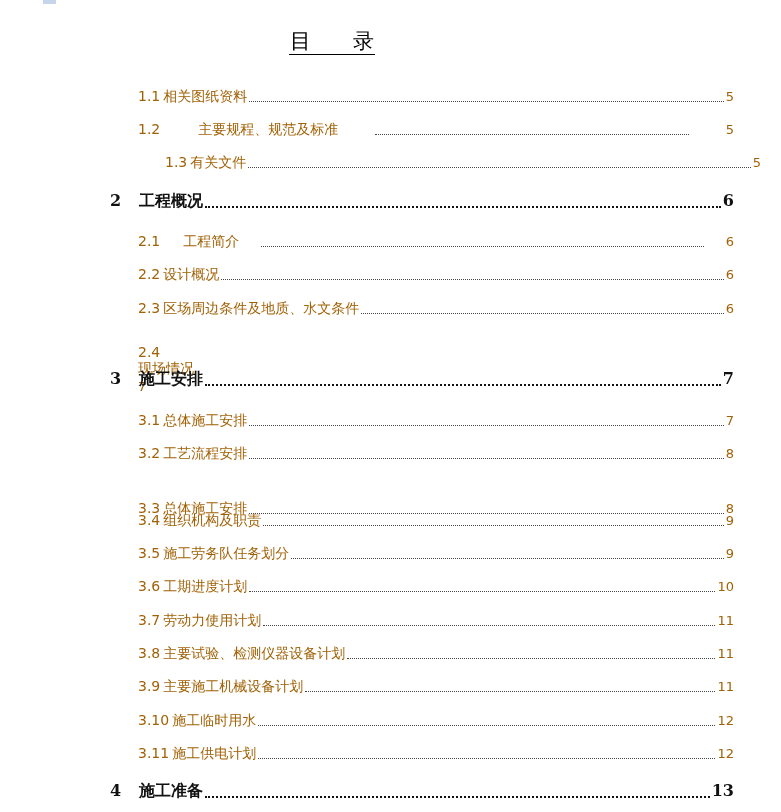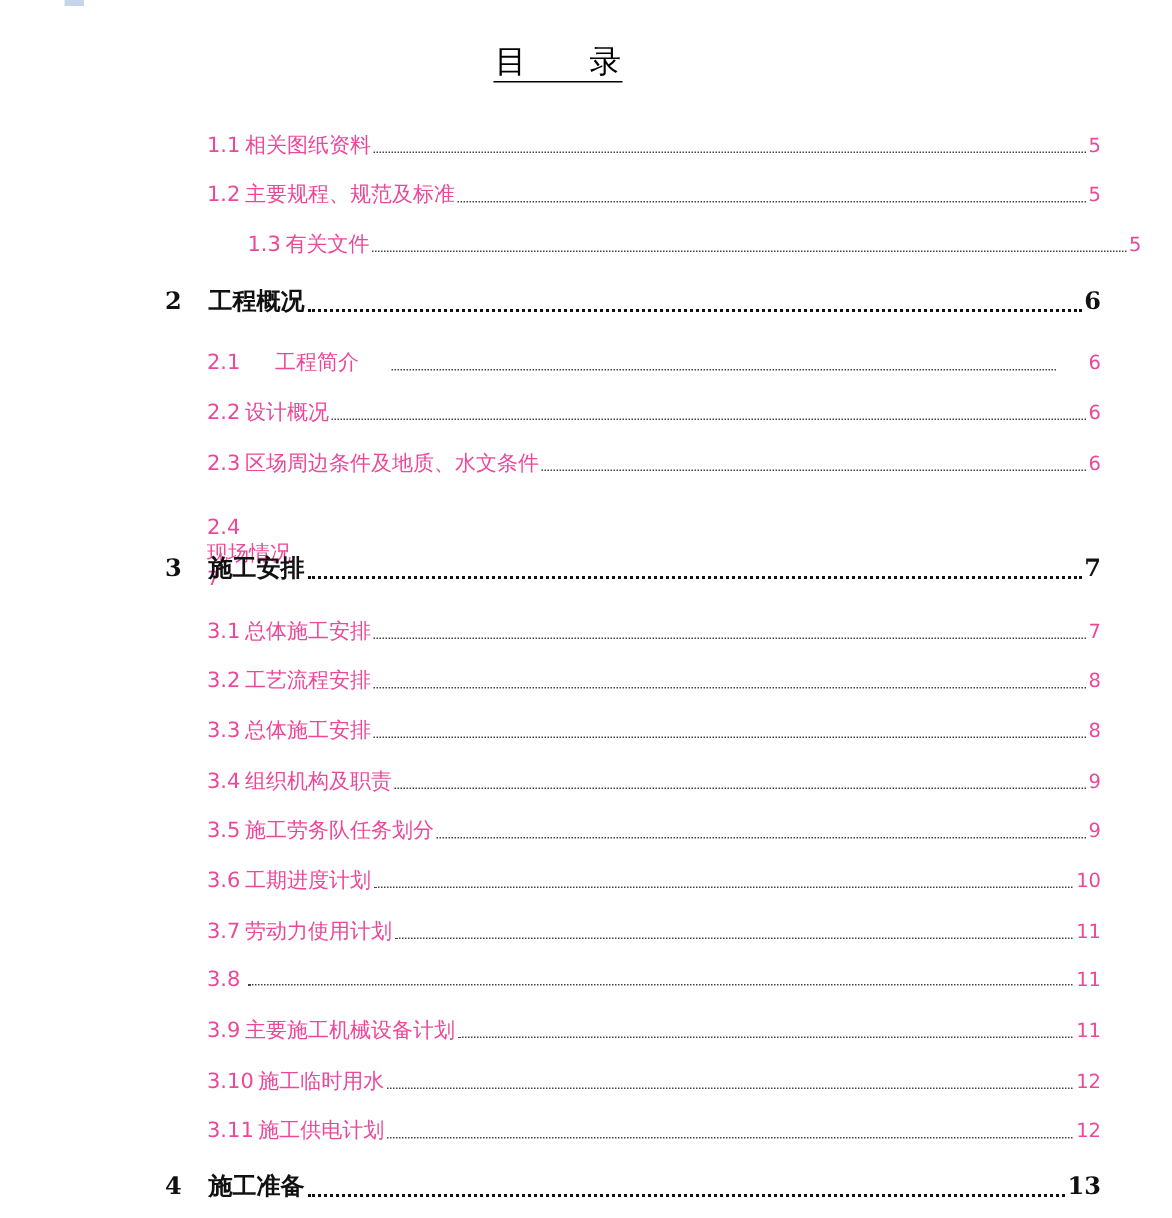--- a/index.html
+++ b/index.html
@@ -1,26 +1,26 @@
 <!DOCTYPE html>
 <html><head>
   <meta charset="utf-8">
   <style>
     html, body { margin: 0; padding: 0; background: #ffffff; }
     body { width: 781px; height: 812px; position: relative; overflow: hidden; color: #000; }
     .marker { position: absolute; left: 43px; top: 0; width: 13px; height: 4px; background: #c5d5ea; }
     .title {
       position: absolute; left: 0; width: 664px; top: 29px; text-align: center;
-      font-family: "DejaVu Serif", serif; font-size: 21px; line-height: 24px; margin-left: 40px;
+      font-family: "DejaVu Serif", serif; font-size: 21px; line-height: 24px;
     }
     .title span { display: inline-block; border-bottom: 1px solid #000; padding: 0 1px 1px; letter-spacing: 0; }
     .toc-row {
       position: absolute; display: flex; align-items: baseline; white-space: nowrap;
     }
-    .toc-row.l2 { left: 138px; width: 596px; font-family: "DejaVu Sans", sans-serif; font-size: 14px; color: #ec4899; }
+    .toc-row.l2 { left: 138px; width: 596px; font-family: "DejaVu Sans", sans-serif; font-size: 14px; color: #a16207; }
     .toc-row.l1 { left: 110px; width: 624px; font-family: "DejaVu Serif", serif; font-size: 16px; font-weight: bold; color: #111; }
     .toc-row .num { display: inline-block; }
     .toc-row.l1 .num { width: 29px; }
     .toc-row.l2 .num { margin-right: 3px; }
     .toc-row .leader {
       flex: 1; margin: 0 2px; height: 0; align-self: flex-end; position: relative; top: -4px;
     }
     .toc-row.l2 .leader { border-bottom: 1px dotted #444; }
     .toc-row.l1 .leader { border-bottom: 2px dotted #111; top: -4px; }
     .toc-row .page { text-align: right; }
@@ -36,21 +36,21 @@
   <span>目　　录</span>
 </div>
 
 <div id="toc">
     <div class="toc-row l2" style="top: 88px;">
       <span class="num">1.1</span>
       <span class="label">相关图纸资料</span>
       <span class="leader"></span>
       <span class="page">5</span>
     </div>
-    <div class="toc-row l2" style="top: 121px;">
+    <div class="toc-row l2" style="top: 121px; gap: 35px;">
       <span class="num">1.2</span>
       <span class="label">主要规程、规范及标准</span>
       <span class="leader"></span>
       <span class="page">5</span>
     </div>
     <div class="toc-row l2" style="top: 154px; margin-left: 27px;">
       <span class="num">1.3</span>
       <span class="label">有关文件</span>
       <span class="leader"></span>
       <span class="page">5</span>
@@ -96,21 +96,21 @@
       <span class="label">总体施工安排</span>
       <span class="leader"></span>
       <span class="page">7</span>
     </div>
     <div class="toc-row l2" style="top: 445px;">
       <span class="num">3.2</span>
       <span class="label">工艺流程安排</span>
       <span class="leader"></span>
       <span class="page">8</span>
     </div>
-    <div class="toc-row l2" style="top: 478px;">
+    <div class="toc-row l2" style="top: 500px;">
       <span class="num">3.3</span>
       <span class="label">总体施工安排</span>
       <span class="leader"></span>
       <span class="page">8</span>
     </div>
     <div class="toc-row l2" style="top: 512px;">
       <span class="num">3.4</span>
       <span class="label">组织机构及职责</span>
       <span class="leader"></span>
       <span class="page">9</span>
@@ -128,20 +128,21 @@
       <span class="page">10</span>
     </div>
     <div class="toc-row l2" style="top: 612px;">
       <span class="num">3.7</span>
       <span class="label">劳动力使用计划</span>
       <span class="leader"></span>
       <span class="page">11</span>
     </div>
     <div class="toc-row l2" style="top: 645px;">
       <span class="num">3.8</span>
+      <span class="label">主要试验、检测仪器设备计划</span>
       <span class="leader"></span>
       <span class="page">11</span>
     </div>
     <div class="toc-row l2" style="top: 678px;">
       <span class="num">3.9</span>
       <span class="label">主要施工机械设备计划</span>
       <span class="leader"></span>
       <span class="page">11</span>
     </div>
     <div class="toc-row l2" style="top: 712px;">

